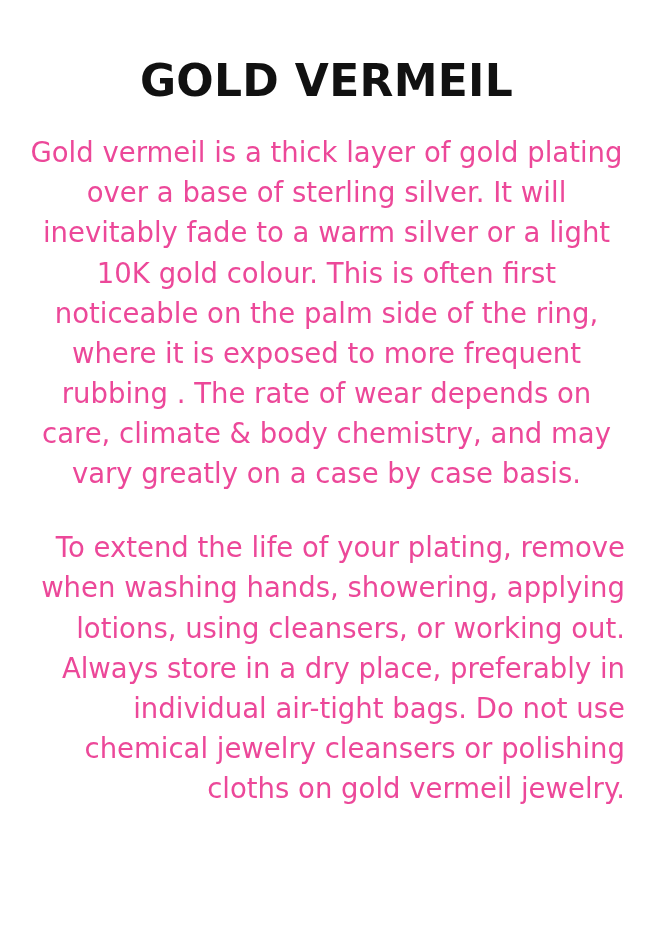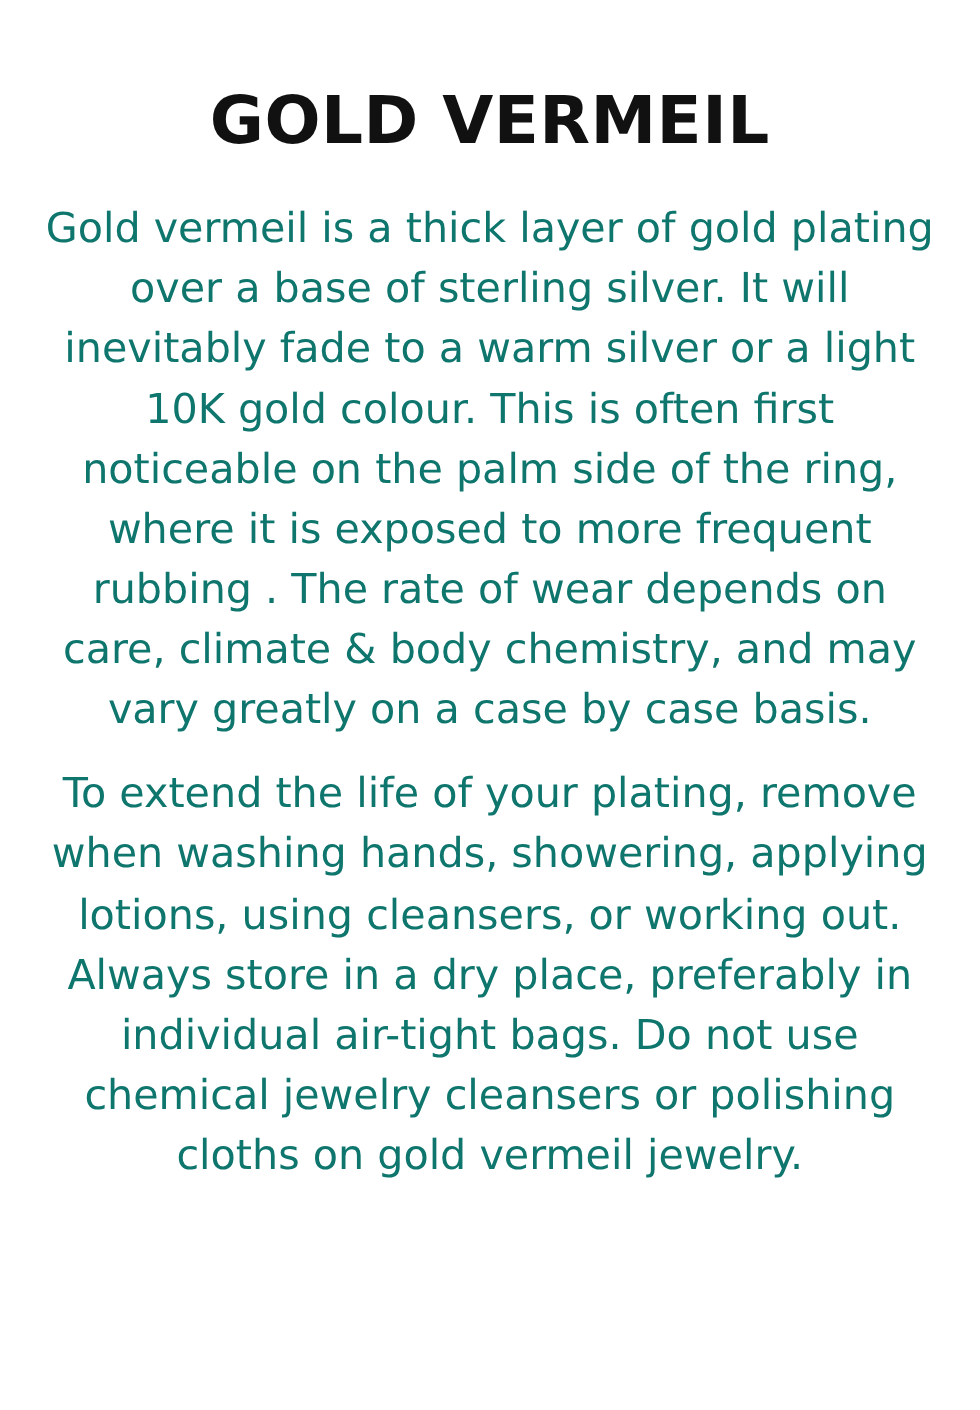--- a/index.html
+++ b/index.html
@@ -36,26 +36,27 @@
     text-align: center;
   }
   .body-block {
     text-align: center;
     width: 100%;
     margin-top: 22px;
   }
   .para {
     font-size: 27.5px;
     line-height: 1.46;
-    color: #0f766e;
+    color: #ec4899;
     text-align: center;
     margin: 0;
   }
   .para + .para {
-    margin-top: 16px;
+    margin-top: 34px;
+    text-align: right;
   }
 </style>
 </head>
 <body>
 
 <div class="page">
 
   <div class="title-block">
     <div class="title-line">GOLD VERMEIL</div>
   </div>

